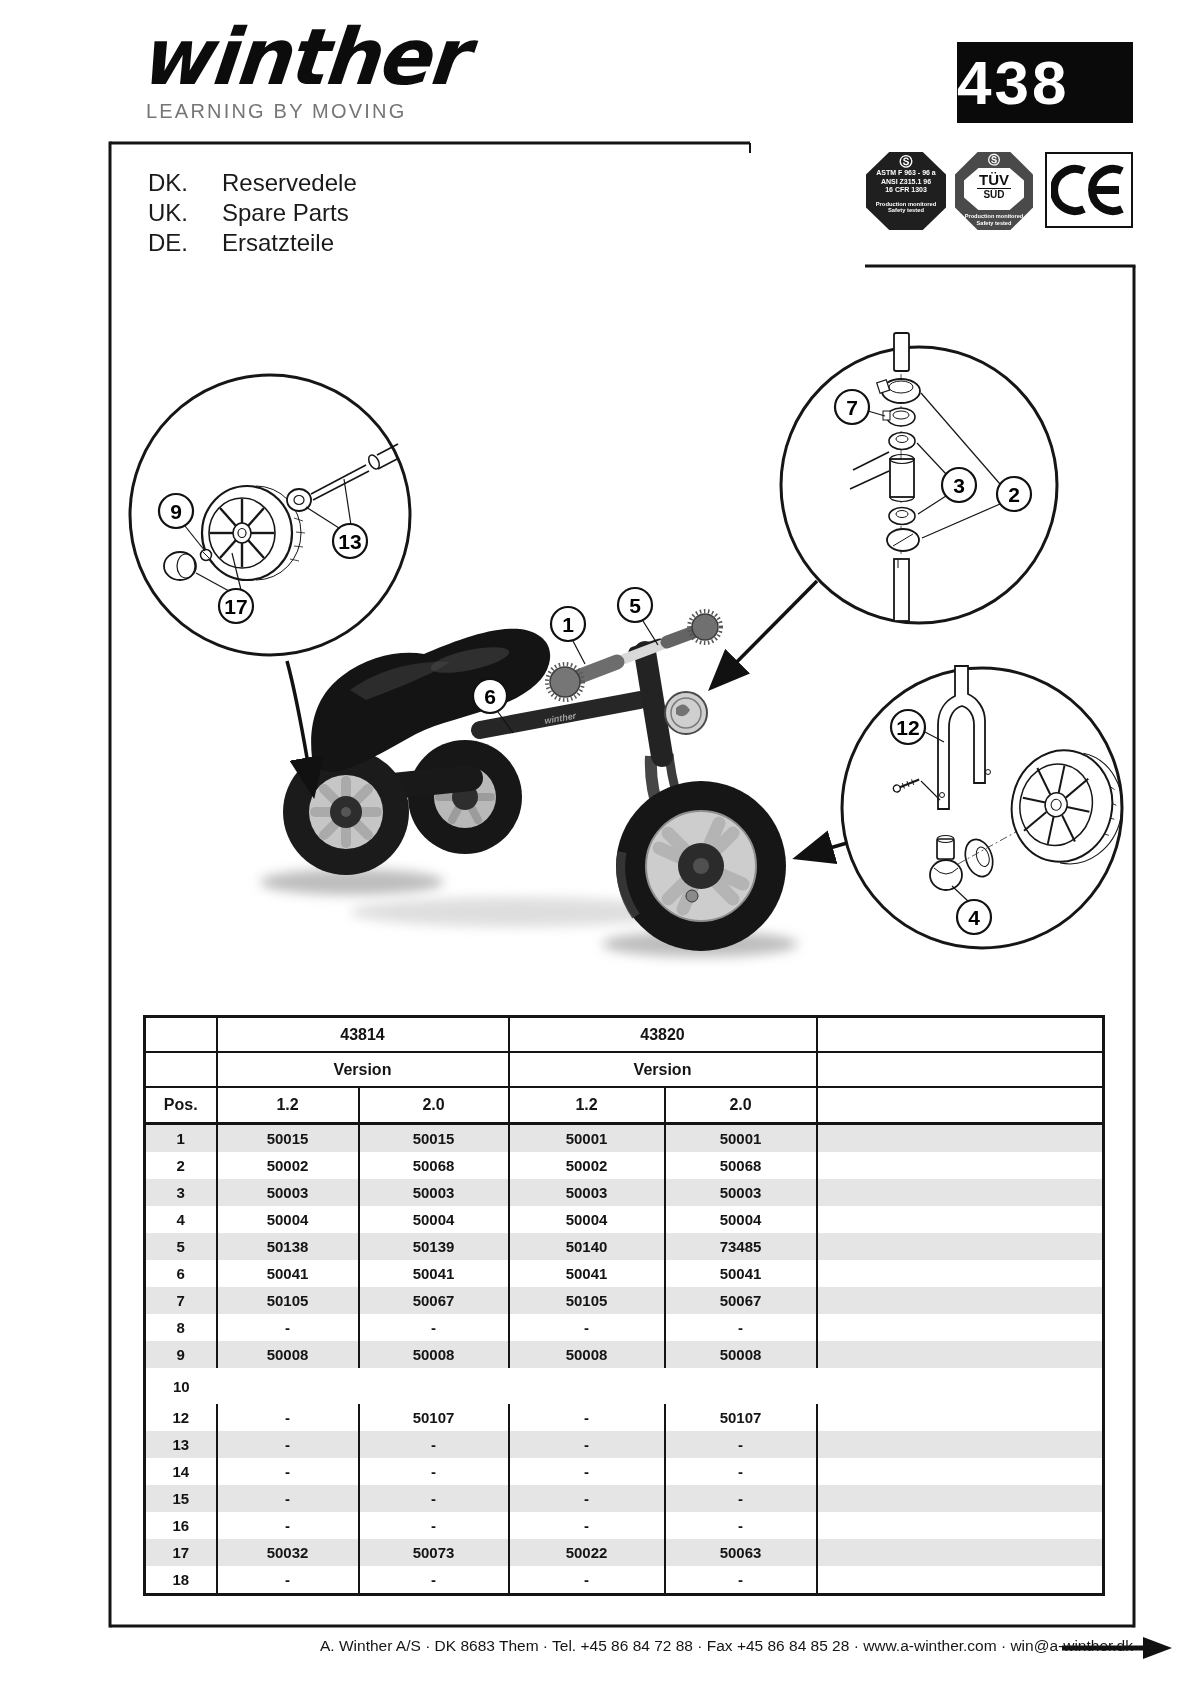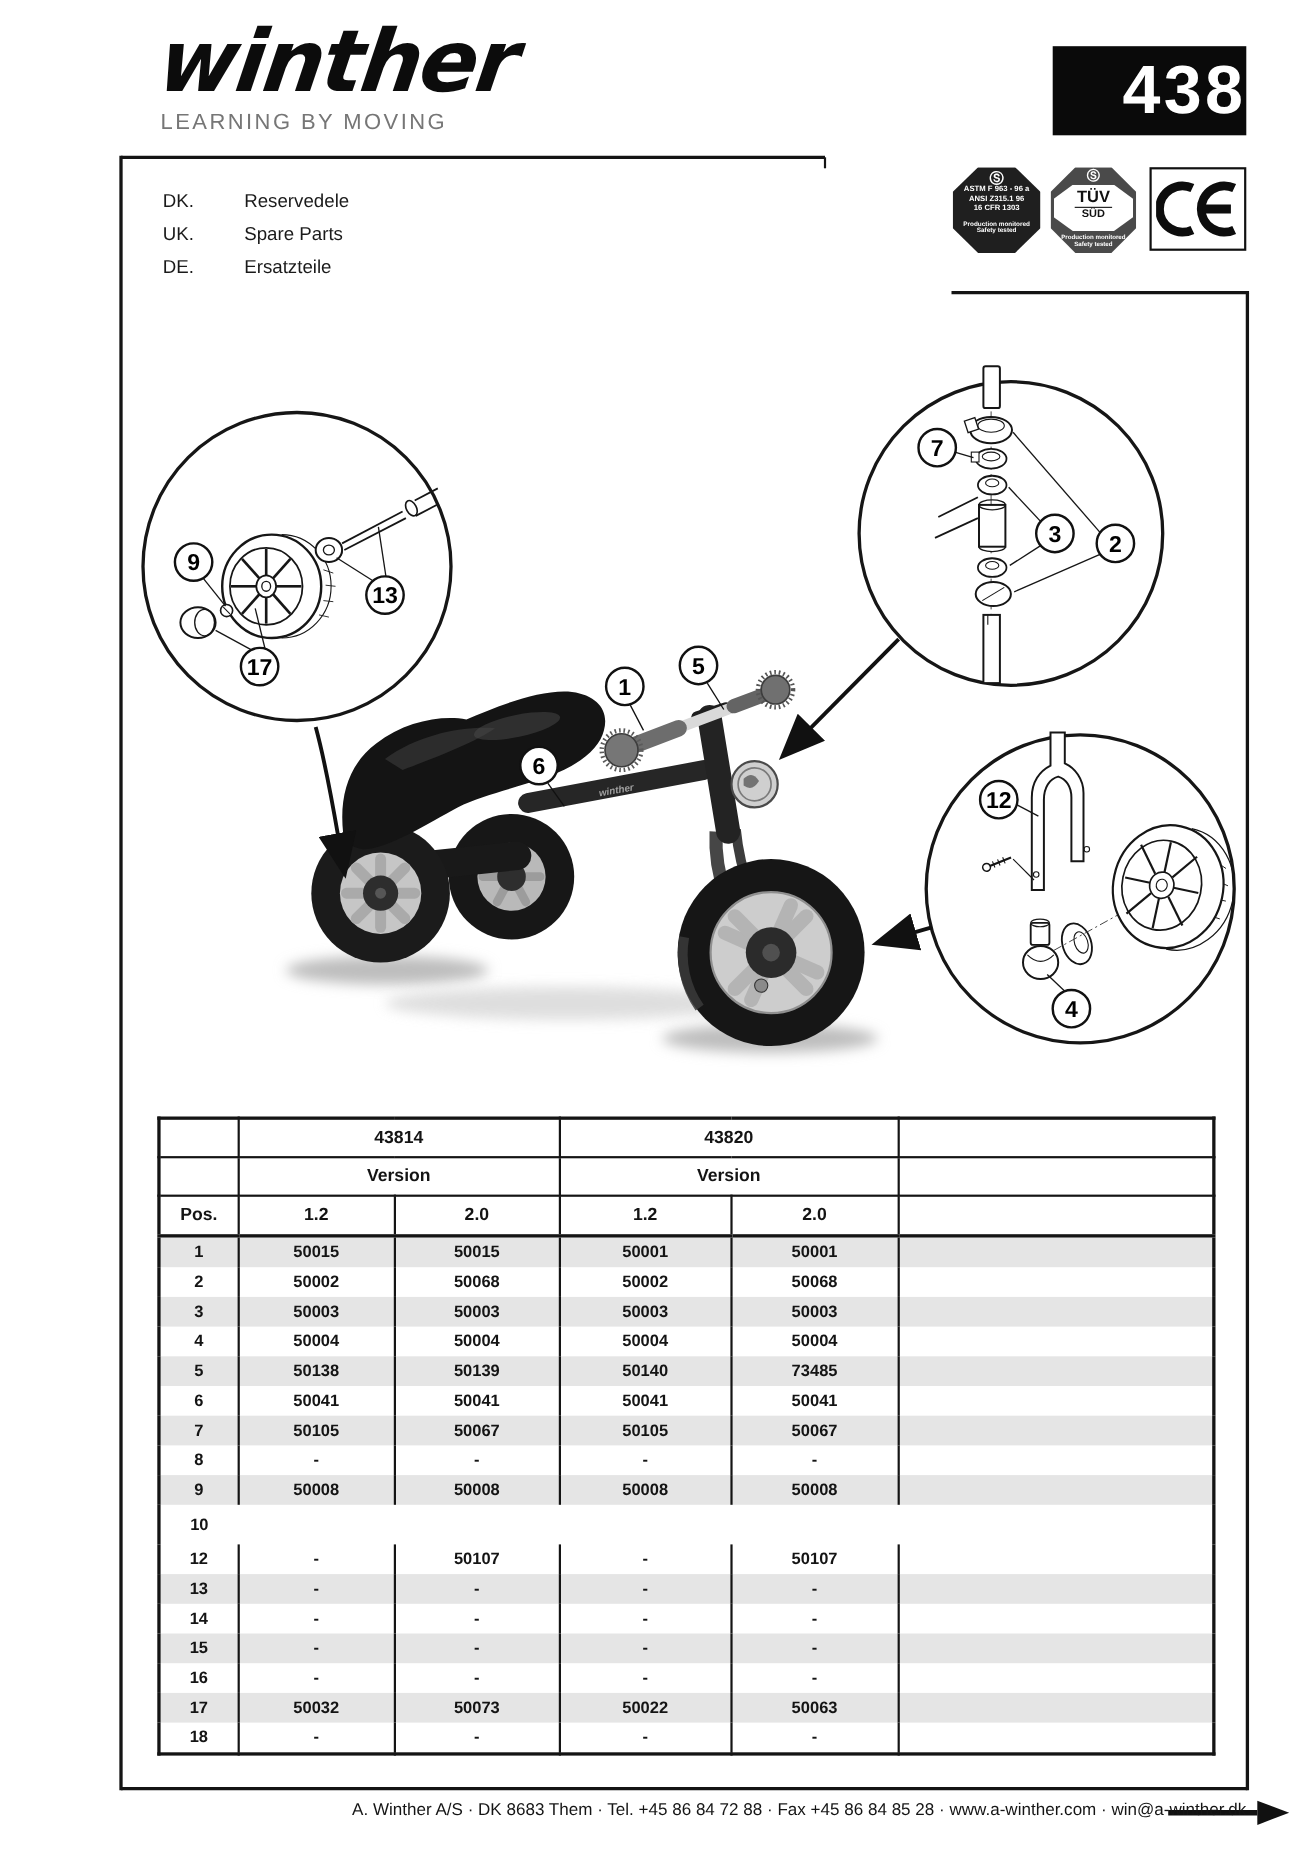--- a/index.html
+++ b/index.html
@@ -8,38 +8,38 @@
   .abs{position:absolute;}
 
   
   .logo-text{font-family:"DejaVu Sans",sans-serif;font-style:italic;font-weight:bold;
              font-size:78px;line-height:1;letter-spacing:-2px;color:#0c0c0c;
              transform:skewX(-8deg);transform-origin:left bottom;}
   .tagline{font-size:20px;font-weight:normal;letter-spacing:2.2px;color:#767676;margin-top:4px;padding-left:6px;}
 
   
   .num-box{left:957px;top:42px;width:176px;height:81px;background:#0a0a0a;
-           display:flex;align-items:center;justify-content:flex-end;}
+           display:flex;align-items:center;justify-content:flex-start;}
   .num-box span{color:#fff;font-size:62px;font-weight:bold;letter-spacing:3px;}
 
   
-  .langs{left:148px;top:168px;font-size:17px;line-height:30px;color:#1a1a1a;}
+  .langs{left:148px;top:168px;font-size:24px;line-height:30px;color:#1a1a1a;}
   .langs .row{white-space:nowrap;}
   .langs .code{display:inline-block;width:74px;}
 
   
   .octagon{clip-path:polygon(29% 0,71% 0,100% 29%,100% 71%,71% 100%,29% 100%,0 71%,0 29%);
            color:#fff;text-align:center;}
   .astm{left:866px;top:152px;width:80px;height:78px;background:#1f1f1f;font-weight:bold;}
   .astm .smark{font-size:13px;line-height:14px;margin-top:3px;}
   .astm .ln{font-size:7px;line-height:8.5px;}
   .astm .ft{font-size:5.8px;line-height:6.8px;margin-top:6px;}
   .tuv{left:955px;top:152px;width:78px;height:78px;background:#4a4a4a;font-weight:bold;}
   .tuv .smark{font-size:12px;line-height:13px;margin-top:2px;}
-  .tuv .inner{margin:1px auto 0;width:72px;height:42px;background:#fff;color:#111;
+  .tuv .inner{margin:1px auto 0;width:60px;height:42px;background:#fff;color:#111;
               clip-path:polygon(24% 0,76% 0,100% 30%,100% 70%,76% 100%,24% 100%,0 70%,0 30%);}
   .tuv .t1{font-size:15px;line-height:17px;font-weight:bold;padding-top:3px;}
   .tuv .t2{font-size:10px;line-height:11px;border-top:1.5px solid #111;width:34px;margin:0 auto;}
   .tuv .ft{font-size:5.6px;line-height:6.6px;margin-top:3px;}
   .ce{left:1045px;top:152px;width:88px;height:76px;background:#fff;border:2.5px solid #111;
       box-sizing:border-box;display:flex;align-items:center;justify-content:center;}
 
   
   .tablewrap{left:143px;top:1015px;}
   table.parts{border-collapse:collapse;table-layout:fixed;width:959px;

